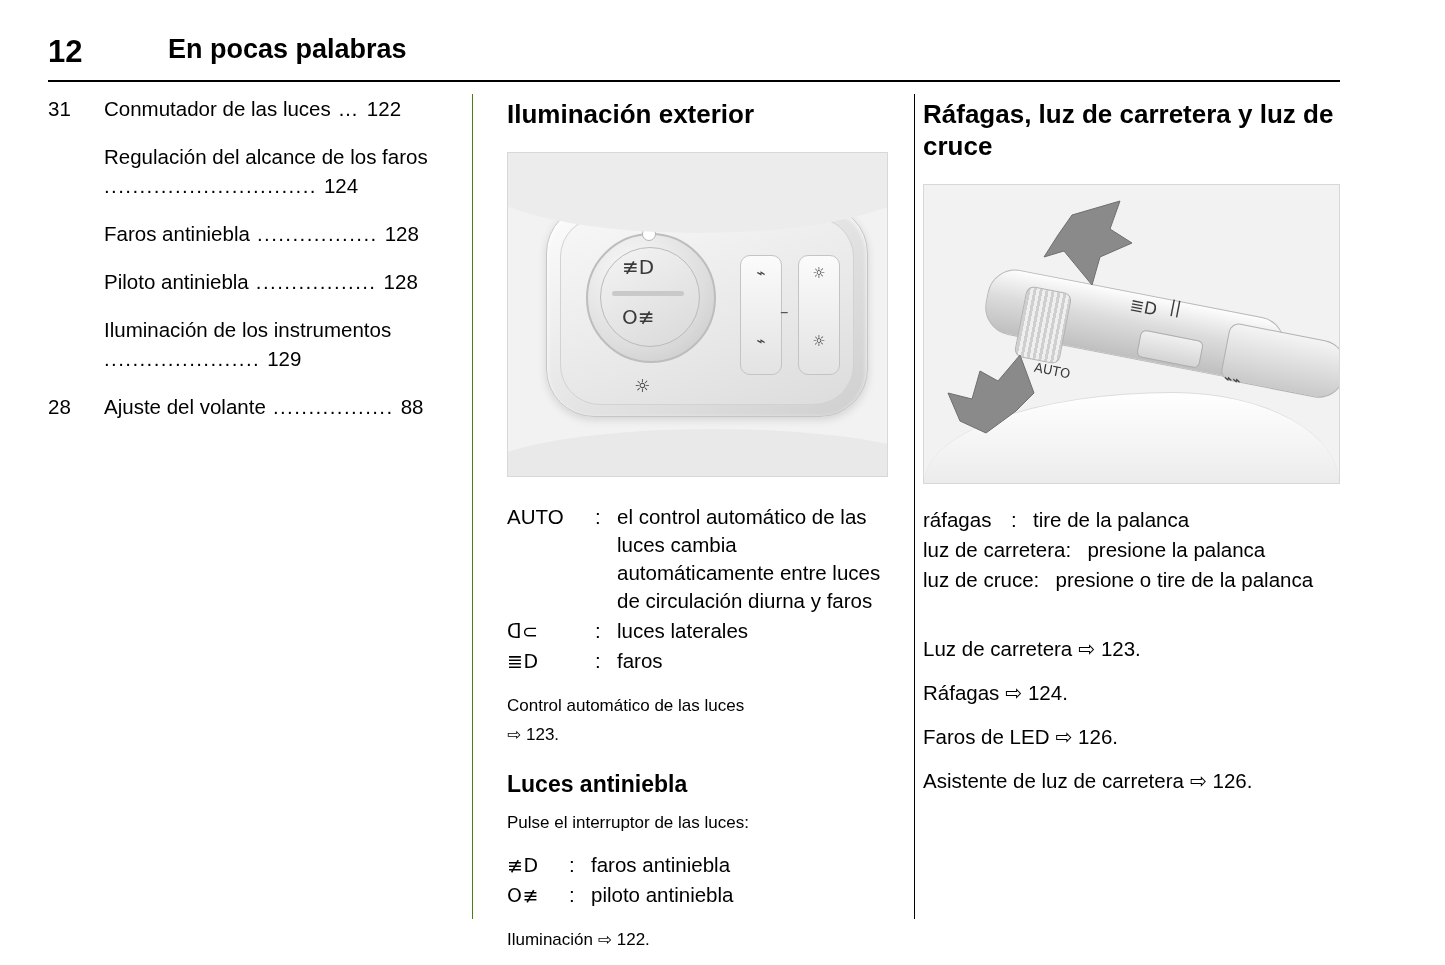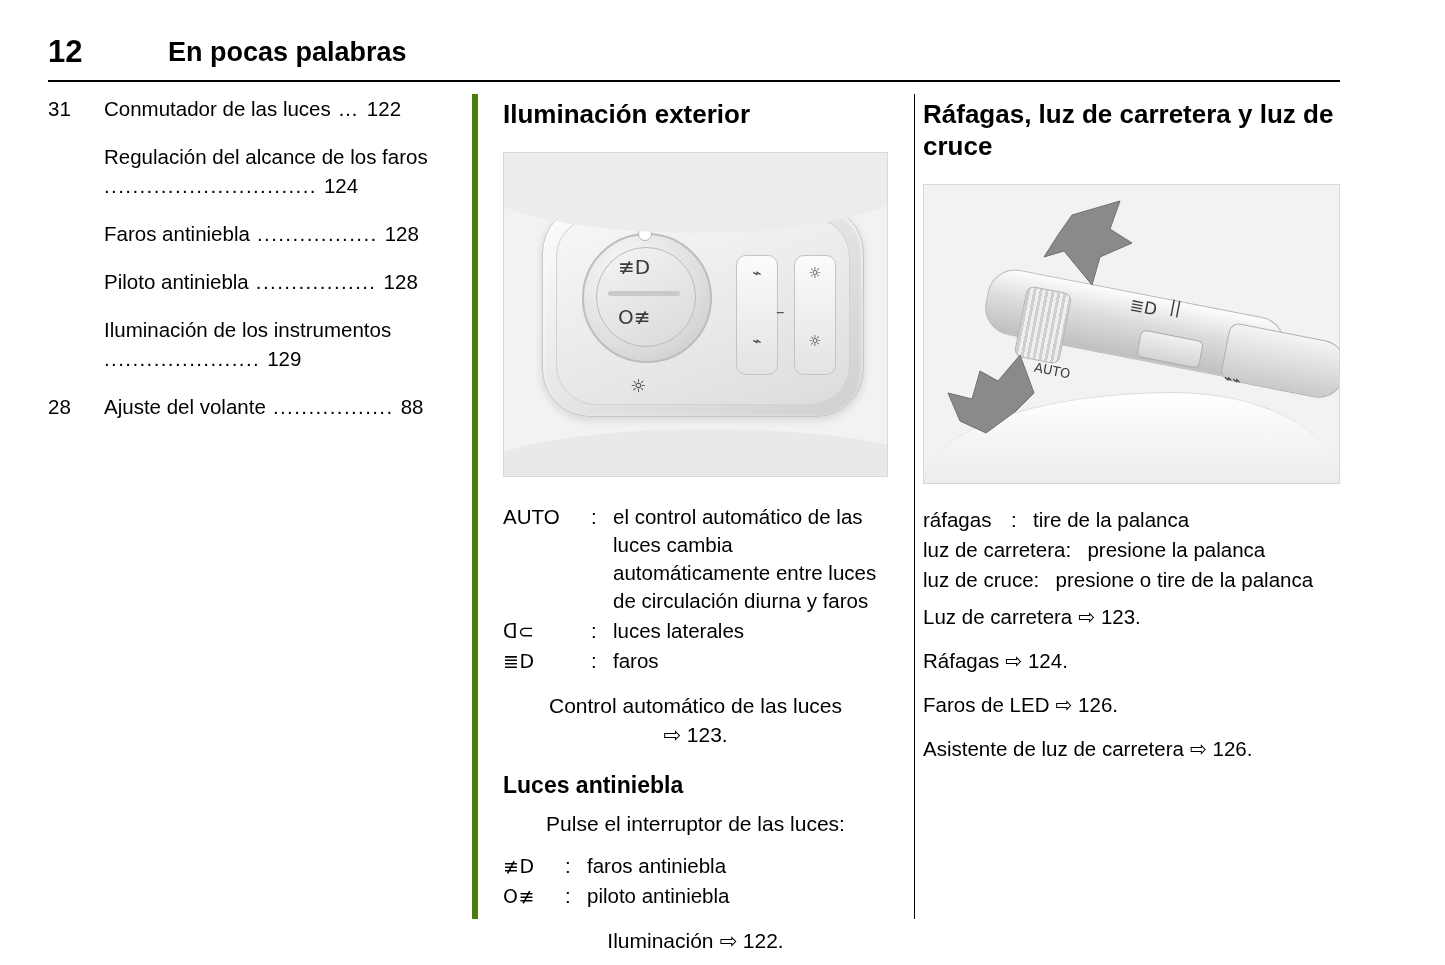--- a/index.html
+++ b/index.html
@@ -22,21 +22,21 @@
     box-sizing: border-box;
     padding: 0;
   }
   
   .page-header {
     position: absolute;
     left: 48px;
     top: 34px;
     width: 1290px;
     display: flex;
-    align-items: center;
+    align-items: flex-start;
   }
   .page-number {
     font-size: 31px;
     font-weight: bold;
     width: 120px;
   }
   .page-title {
     font-size: 27px;
     font-weight: bold;
   }
@@ -55,21 +55,21 @@
     top: 94px;
     width: 1292px;
     height: 825px;
     display: flex;
   }
   .col {
     box-sizing: border-box;
     position: relative;
   }
   .col-1 { width: 424px; padding-right: 26px; }
-  .col-2 { width: 442px; padding-left: 25px; padding-right: 26px; border-left: 6px solid #4d7c0f; }
+  .col-2 { width: 442px; padding-left: 34px; padding-right: 26px; border-left: 1px solid #4d7c0f; }
   .col-3 { width: 426px; padding-left: 8px; border-left: 1px solid #000; }
 
   
   .toc-entry {
     display: flex;
     align-items: flex-start;
     margin-bottom: 19px;
     font-size: 20.5px;
     line-height: 29px;
   }
@@ -118,24 +118,23 @@
     flex: 0 0 22px;
     text-align: left;
   }
   .def-desc { flex: 1 1 auto; }
   .sym {
     font-family: "DejaVu Sans", sans-serif;
     font-size: 19px;
     letter-spacing: 0.5px;
   }
   .para {
-    font-size: 21px;
+    font-size: 17px;
     line-height: 29px;
     margin: 16px 0 0 0;
-    text-align: center;
   }
   .para.tight { margin-top: 14px; }
   .subhead {
     font-size: 23px;
     font-weight: bold;
     margin: 22px 0 10px 0;
   }
   .ref-line {
     font-size: 20.5px;
     line-height: 29px;
@@ -465,21 +464,21 @@
           <div class="def-colon">:</div>
           <div class="def-desc">presione la palanca</div>
         </div>
         <div class="def-row">
           <div class="def-term">luz de cruce</div>
           <div class="def-colon">:</div>
           <div class="def-desc">presione o tire de la palanca</div>
         </div>
       </div>
 
-      <div style="margin-top:8px;">
+      <div style="margin-top:40px;">
         <div class="ref-line">
           <span>Luz de carretera</span>
           <span class="arrow">⇨</span>
           <span>123.</span>
         </div>
         <div class="ref-line">
           <span>Ráfagas</span>
           <span class="arrow">⇨</span>
           <span>124.</span>
         </div>

